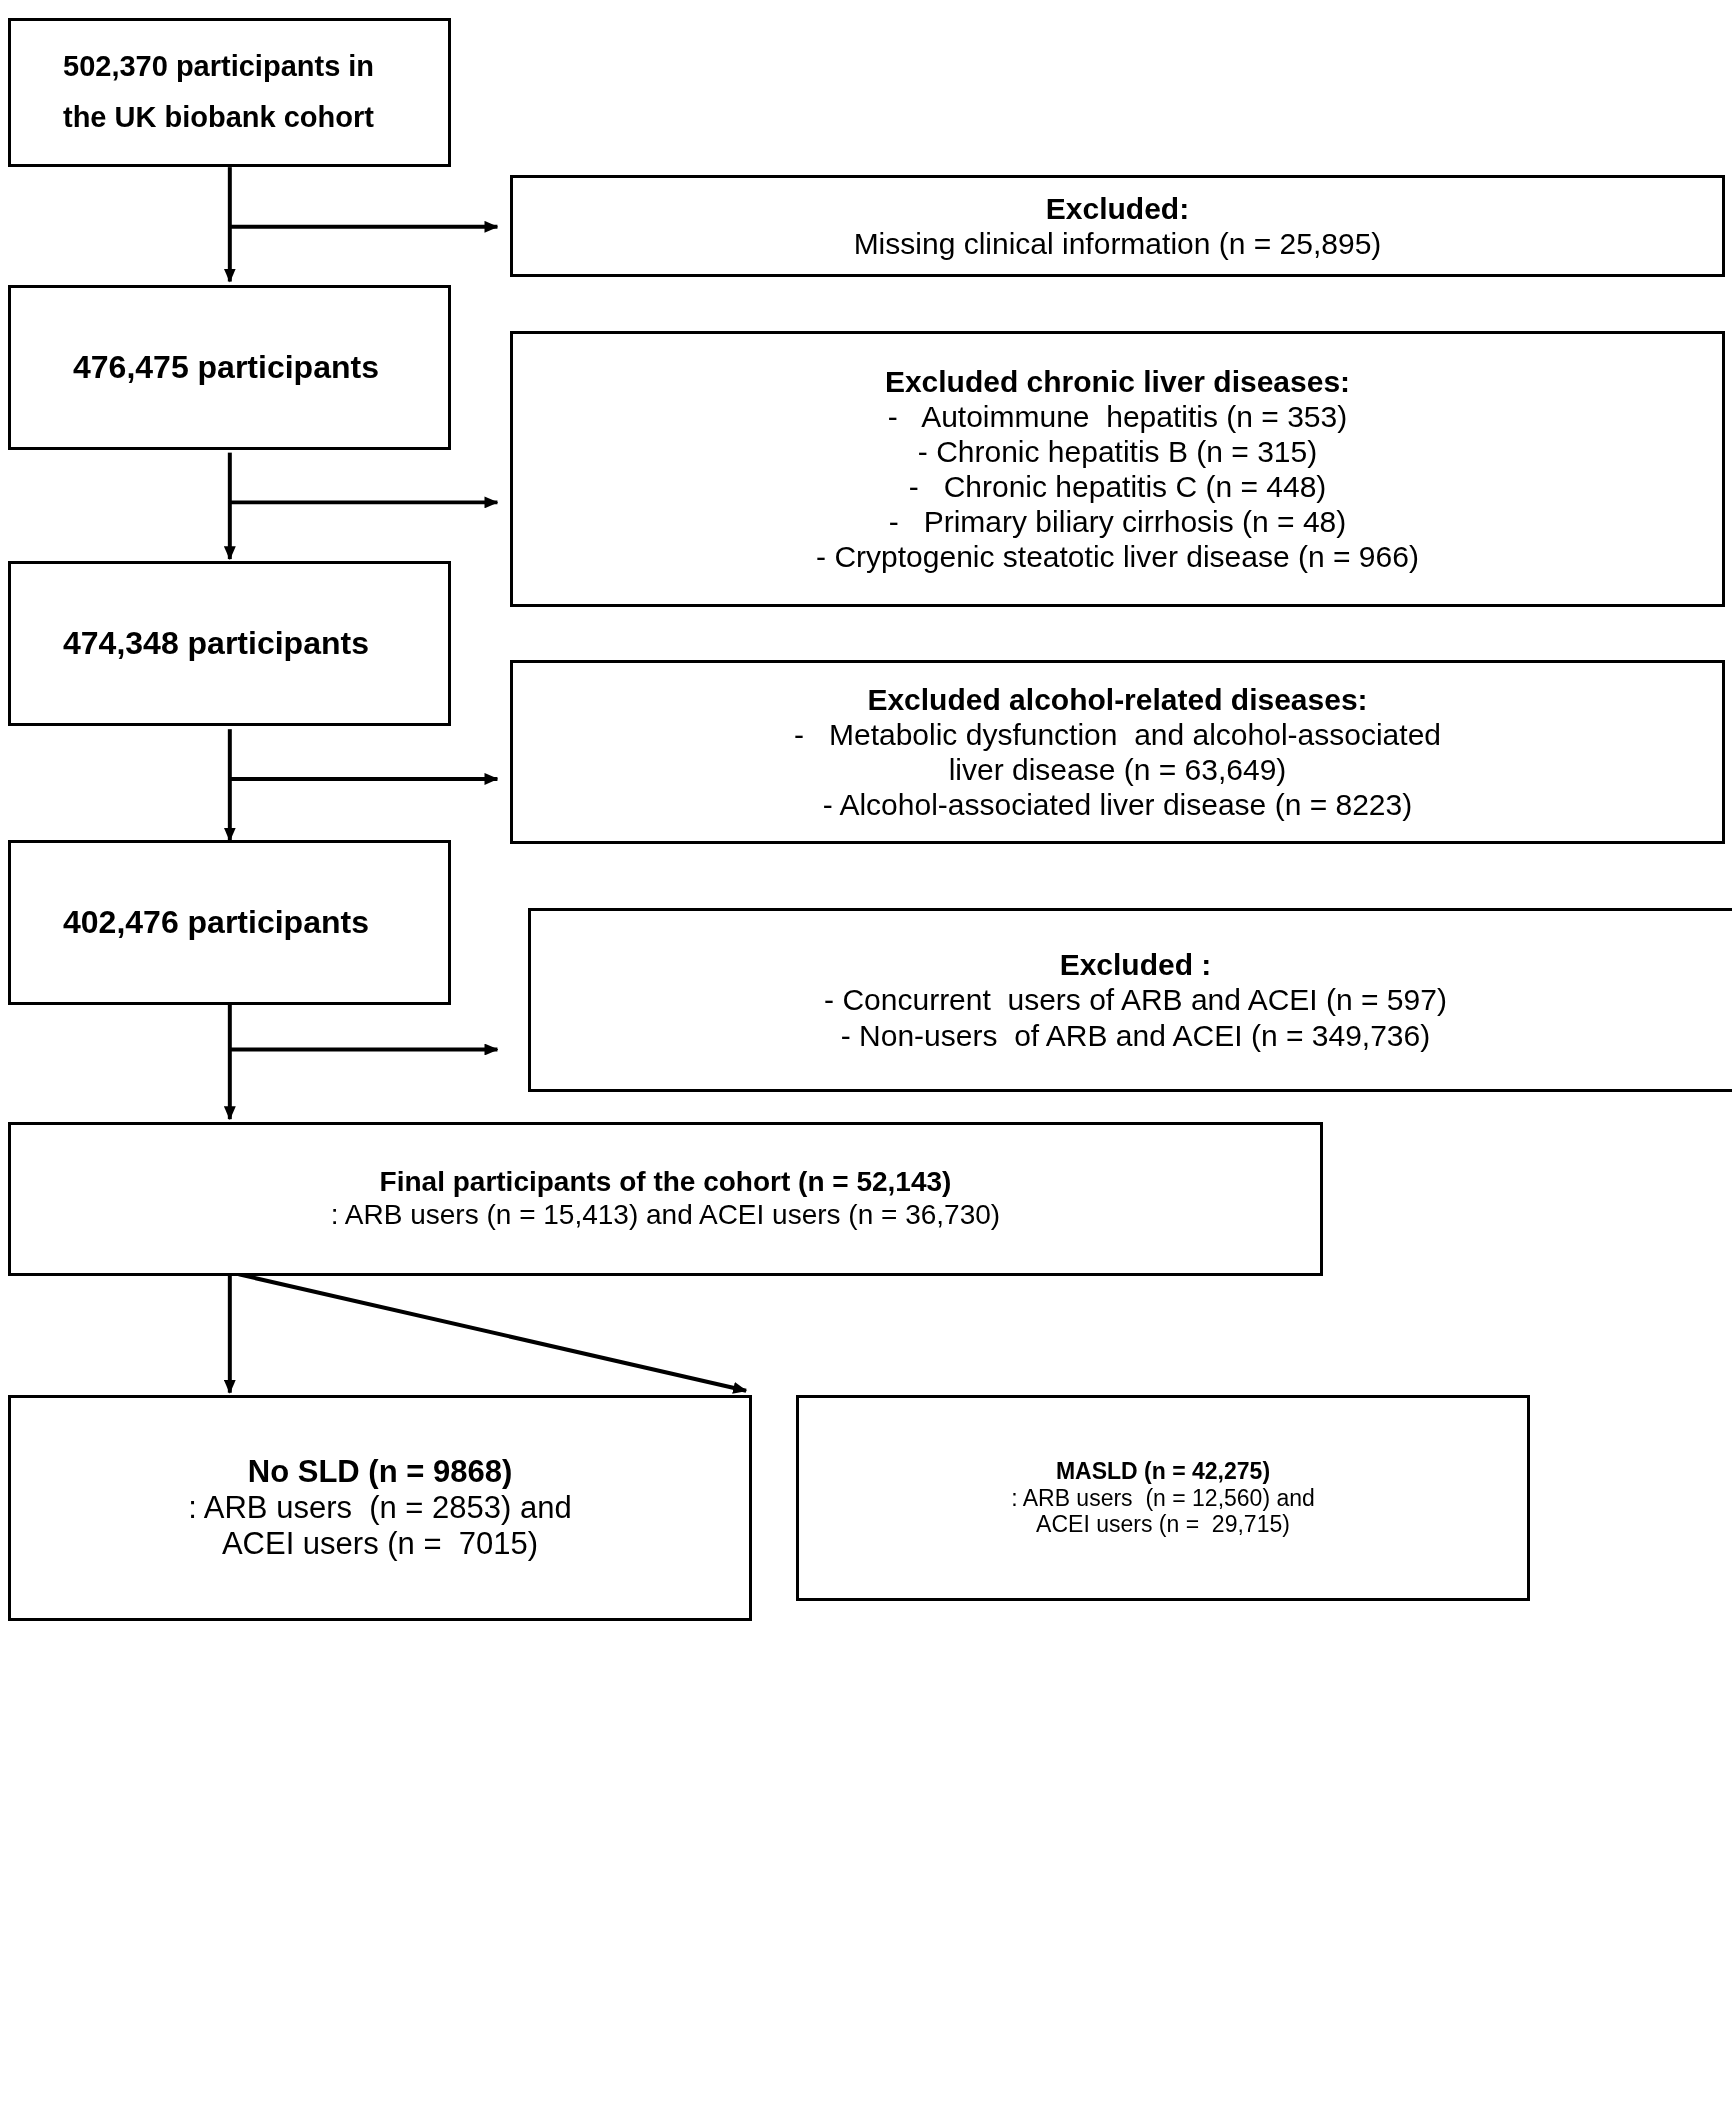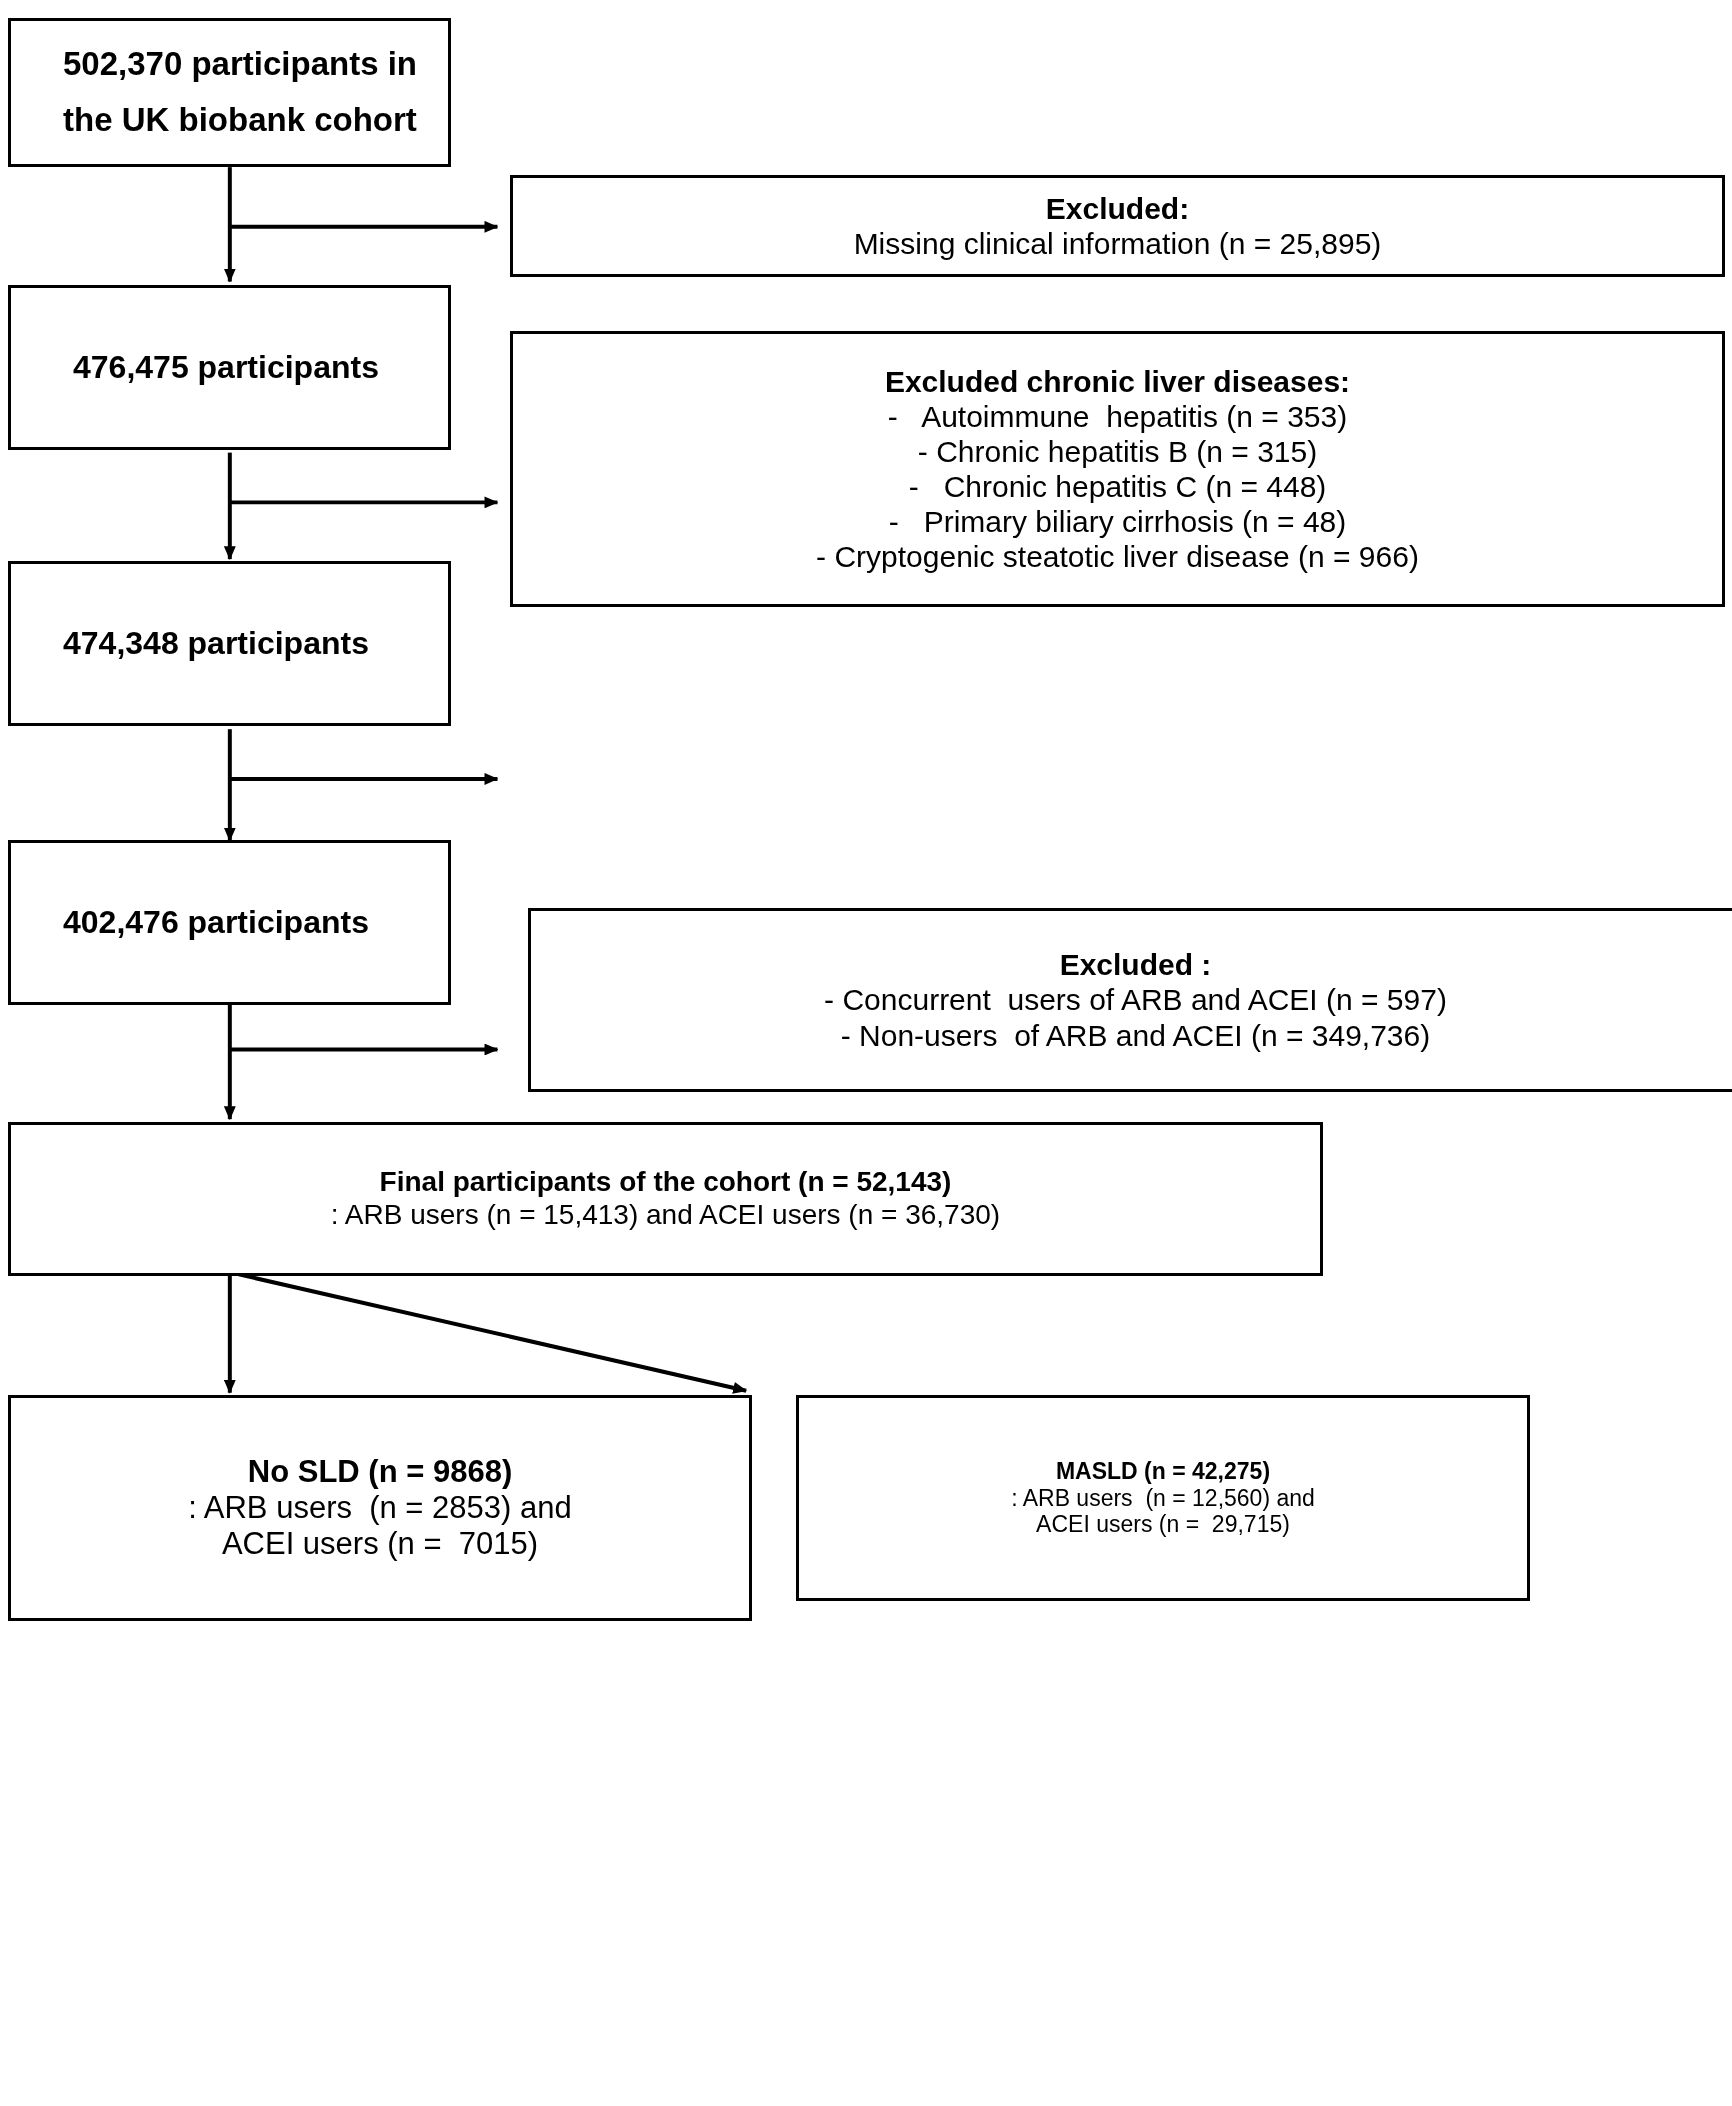--- a/index.html
+++ b/index.html
@@ -82,21 +82,21 @@
 
     <path d="M231,1010 L231,1125" stroke="#000000" stroke-width="4" fill="none" marker-end="url(#arrow)"></path>
 
     <path d="M231,1055 L500,1055" stroke="#000000" stroke-width="4" fill="none" marker-end="url(#arrow)"></path>
 
     <path d="M231,1281 L231,1400" stroke="#000000" stroke-width="4" fill="none" marker-end="url(#arrow)"></path>
 
     <path d="M240,1281 L750,1398" stroke="#000000" stroke-width="4" fill="none" marker-end="url(#arrow)"></path>
   </svg>
 
-  <div class="box box-left" style="left:8px; top:18px; width:443px; height:149px; font-size:33px;gap:17px;">
+  <div class="box box-left" style="left:8px; top:18px; width:443px; height:149px; font-size:29px;gap:17px;">
     <span class="line b-bold">502,370 participants in</span>
     <span class="line b-bold">the UK biobank cohort</span>
   </div>
 
   <div class="box" style="left:510px; top:175px; width:1215px; height:102px; font-size:30px;">
     <span class="line b-bold">Excluded:</span>
     <span class="line b-reg">Missing clinical information (n = 25,895)</span>
   </div>
 
   <div class="box box-left" style="left:8px; top:285px; width:443px; height:165px; font-size:32px;padding-left:10px;">
@@ -109,20 +109,26 @@
     <span class="line b-reg">- Chronic hepatitis B (n = 315)</span>
     <span class="line b-reg">-   Chronic hepatitis C (n = 448)</span>
     <span class="line b-reg">-   Primary biliary cirrhosis (n = 48)</span>
     <span class="line b-reg">- Cryptogenic steatotic liver disease (n = 966)</span>
   </div>
 
   <div class="box box-left" style="left:8px; top:561px; width:443px; height:165px; font-size:32px;">
     <span class="line b-bold">474,348 participants</span>
   </div>
 
+  <div class="box" style="left:510px; top:660px; width:1215px; height:184px; font-size:30px;">
+    <span class="line b-bold">Excluded alcohol-related diseases:</span>
+    <span class="line b-reg">-   Metabolic dysfunction  and alcohol-associated</span>
+    <span class="line b-reg">liver disease (n = 63,649)</span>
+    <span class="line b-reg">- Alcohol-associated liver disease (n = 8223)</span>
+  </div>
 
   <div class="box box-left" style="left:8px; top:840px; width:443px; height:165px; font-size:32px;">
     <span class="line b-bold">402,476 participants</span>
   </div>
 
   <div class="box" style="left:528px; top:908px; width:1215px; height:184px; font-size:30px;">
     <span class="line b-bold">Excluded :</span>
     <span class="line b-reg">- Concurrent  users of ARB and ACEI (n = 597)</span>
     <span class="line b-reg">- Non-users  of ARB and ACEI (n = 349,736)</span>
   </div>

